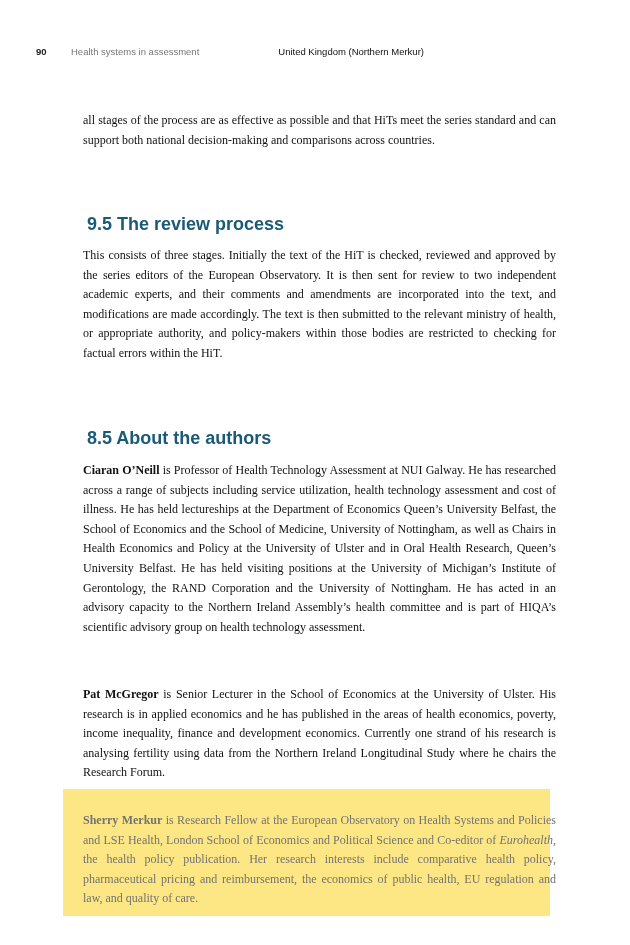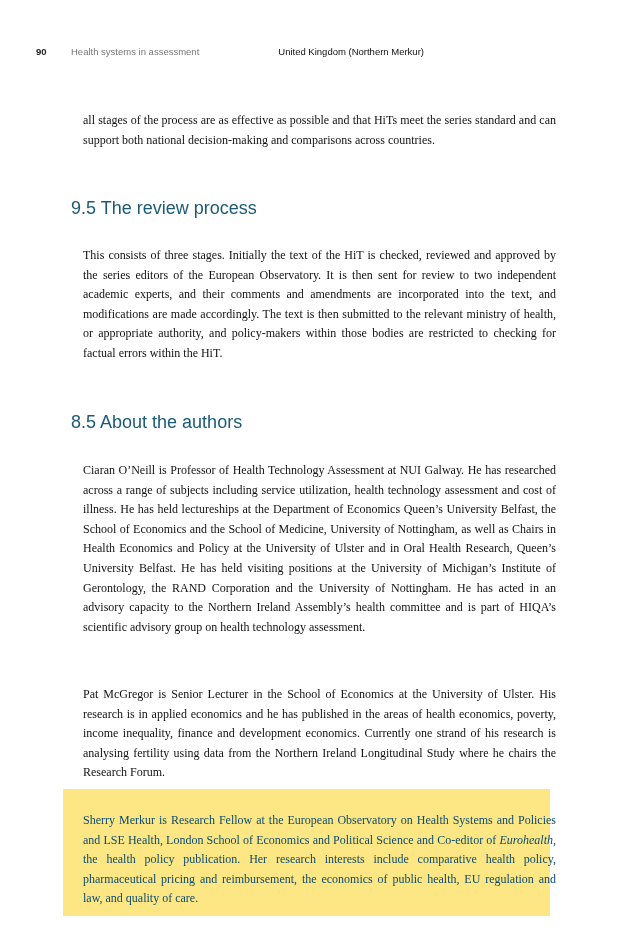--- a/index.html
+++ b/index.html
@@ -6,25 +6,25 @@
     body { width: 630px; height: 945px; position: relative; overflow: hidden; }
     .header { position: absolute; top: 46px; left: 0; width: 511px; height: 14px;
       font-family: "Liberation Sans", sans-serif; font-size: 9.5px; }
     .page-num { position: absolute; left: 36px; top: 0; font-weight: bold; color: #222; }
     .series { position: absolute; left: 71px; top: 0; color: #777; }
     .country { position: absolute; right: 87px; top: 0; color: #111; }
     .body-text { position: absolute; left: 76px; width: 473px;
       font-family: "Liberation Serif", serif; font-size: 12px; line-height: 19.6px;
       color: #111; text-align: justify; margin: 7px; }
     .heading { position: absolute; left: 71px; font-family: "Liberation Sans", sans-serif;
-      font-weight: normal; font-size: 18px; color: #1b5a76; margin: 0; }
+      font-weight: bold; font-size: 18px; color: #1b5a76; margin: 16px; }
     .highlight { position: absolute; left: 63px; top: 789px; width: 487px; height: 127px;
       background: #fde784; }
-    .hl-text { color: #0c4a6e; }
-    b { font-weight: normal; }
+    .hl-text { color: #737373; }
+    b { font-weight: bold; }
   </style>
 </head>
 <body>
 
 <div class="header">
   <span class="page-num">90</span>
   <span class="series">Health systems in assessment</span>
   <span class="country">United Kingdom (Northern Merkur)</span>
 </div>
 

